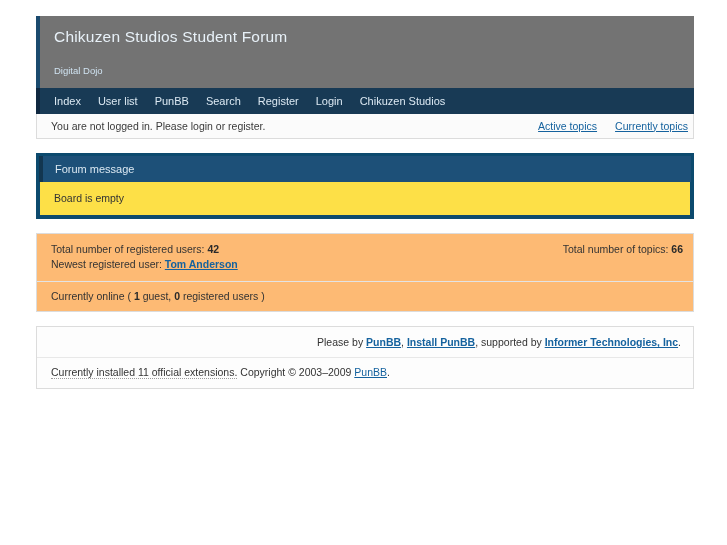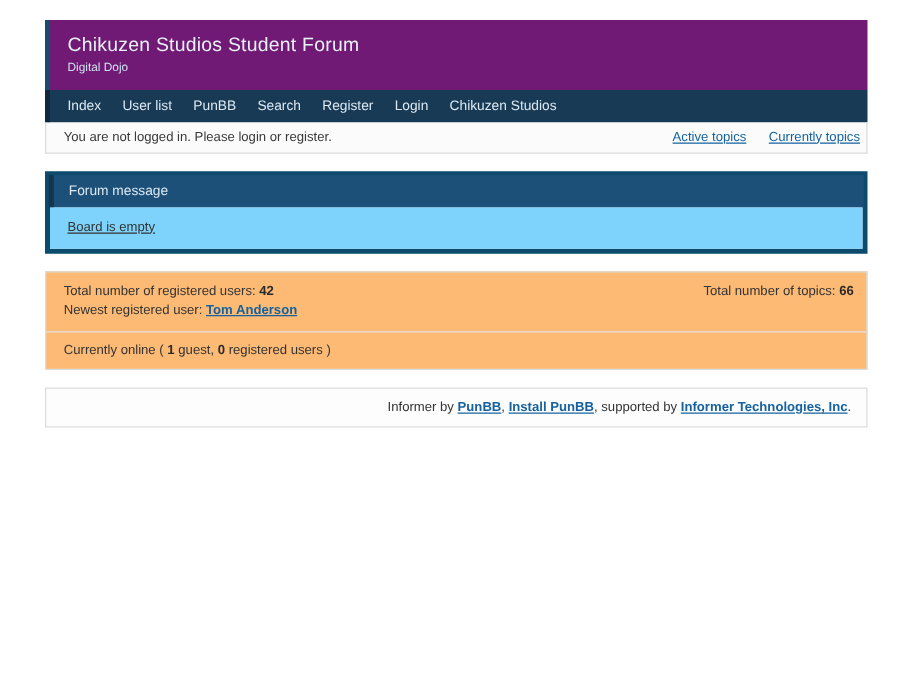--- a/index.html
+++ b/index.html
@@ -17,36 +17,36 @@
   }
 
   .page {
     width: 658px;
     margin: 0 0 0 36px;
     padding-top: 16px;
   }
 
   
   .brand-header {
-    background: #701a75;
+    background: #737373;
     border-left: 4px solid #1a4a6e;
     padding: 11px 0 11px 14px;
     box-sizing: border-box;
   }
   .brand-title {
     font-size: 15.5px;
     color: #e8f1f8;
     font-weight: normal;
     letter-spacing: 0.2px;
     line-height: 1.25;
   }
   .brand-sub {
     font-size: 9.5px;
     color: #cfe2f0;
-    margin-top: 3px;
+    margin-top: 19px;
     line-height: 1.2;
   }
 
   
   .navbar {
     background: #183a55;
     border-left: 4px solid #0f2840;
     padding: 7px 0 7px 14px;
     box-sizing: border-box;
     white-space: nowrap;
@@ -93,22 +93,21 @@
     color: #dbe8f2;
     font-size: 11px;
     padding: 7px 0 7px 12px;
     box-sizing: border-box;
     margin: -1px -1px 0 -1px;
   }
   .block-body {
     padding: 10px 14px 11px 14px;
     font-size: 10.5px;
     color: #333333;
-    background: #7dd3fc;
-    text-decoration: underline;
+    background: #fde047;
   }
 
   
   .stats-block {
     margin-top: 14px;
     border: 1px solid #dcdcdc;
     background: #fdba74;
     box-sizing: border-box;
   }
   .stats-row {
@@ -208,20 +207,25 @@
       <b>1</b>
       <span>guest,</span>
       <b>0</b>
       <span>registered users</span>
       <span>)</span>
     </div>
   </div>
 
   <div class="footer">
     <div class="footer-top">
-      <span>Informer by</span>
+      <span>Please by</span>
       <a href="#">PunBB</a><span>,</span>
       <a href="#">Install PunBB</a><span>, supported by</span>
       <a href="#">Informer Technologies, Inc</a><span>.</span>
     </div>
+    <div class="footer-bottom">
+      <span class="ext-note">Currently installed 11 official extensions.</span>
+      <span>Copyright © 2003–2009</span>
+      <a href="#">PunBB</a><span>.</span>
+    </div>
   </div>
 
 </div>
 
 </body></html>

